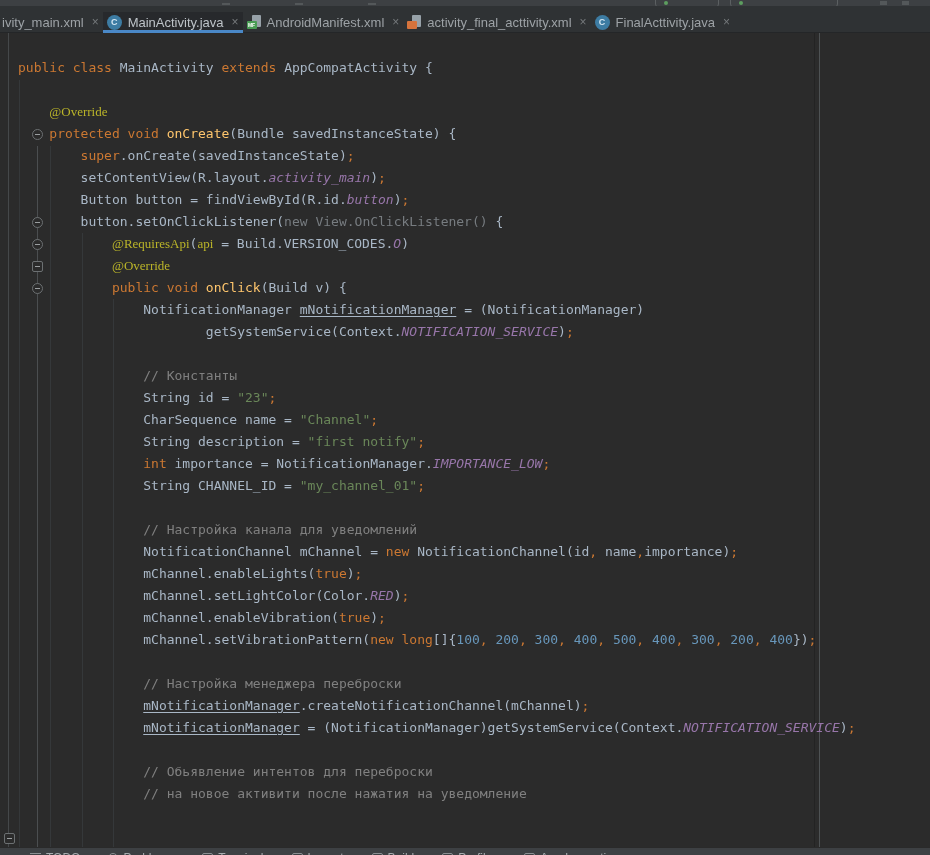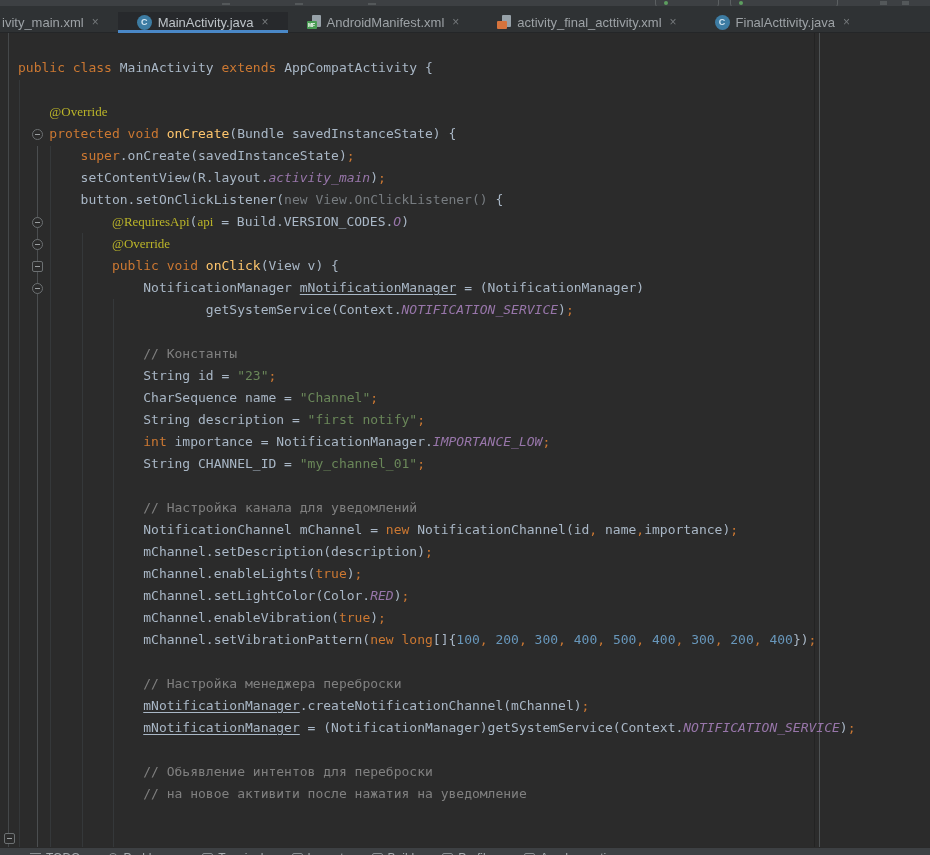--- a/index.html
+++ b/index.html
@@ -9,21 +9,21 @@
   
   .topstrip{position:absolute;top:0;left:0;width:930px;height:6px;background:var(--toolbar_bg);overflow:hidden;z-index:5;}
   .tbox{position:absolute;top:-6px;height:12px;border:1px solid #5c6062;border-radius:4px;}
   .tbox .gdot{position:absolute;left:8px;top:6px;width:4px;height:4px;border-radius:50%;background:#5d9e5f;}
   .tmark{position:absolute;bottom:1px;width:8px;height:2px;background:#54585a;}
   .tsq{position:absolute;top:1px;width:7px;height:4px;background:#54585a;}
 
   
   .tabbar{position:absolute;top:6px;left:0;width:930px;height:27px;background:var(--tabbar_bg);
           display:flex;align-items:stretch;z-index:4;border-bottom:1px solid #242628;box-sizing:border-box;}
-  .tab{display:flex;align-items:center;gap:6px;padding:0 19px;font-size:13px;color:var(--tab_text);
+  .tab{display:flex;align-items:center;gap:6px;padding:0 4px;font-size:13px;color:var(--tab_text);
        position:relative;white-space:nowrap;cursor:default;margin-top:6px;}
   .tab.first{padding-left:2px;}
   .tab.active{background:var(--tab_active_bg);color:var(--tab_text_active);}
   .tab.active::after{content:"";position:absolute;left:0;right:0;bottom:-1px;height:3px;background:var(--accent);}
   .tab .close{font-size:12px;color:#75797c;margin-left:2px;line-height:1;}
   .ico-java{width:15px;height:15px;border-radius:50%;background:#3d7ca3;color:#d3e6f2;font-size:9px;font-weight:bold;
             display:flex;align-items:center;justify-content:center;flex:0 0 auto;}
   .ico-file{width:14px;height:14px;position:relative;flex:0 0 auto;}
   .ico-file .body{position:absolute;right:0;top:0;width:9px;height:12px;background:#97a1a8;border-radius:1px;}
   .ico-file .tag{position:absolute;left:0;bottom:0;width:10px;height:8px;border-radius:1px;color:#fff;
@@ -134,37 +134,37 @@
     <div class="vline margin-dark"></div>
     <div class="vline margin-light"></div>
     <div class="code">
         <div class="cl"></div>
         <div class="cl"><span class="k">public class </span><span class="t">MainActivity </span><span class="k">extends </span><span class="t">AppCompatActivity {</span></div>
         <div class="cl"></div>
         <div class="cl"><span class="t">    </span><span class="a">@Override</span></div>
         <div class="cl"><span class="k">    protected void </span><span class="m">onCreate</span><span class="t">(Bundle savedInstanceState) {</span></div>
         <div class="cl"><span class="k">        super</span><span class="t">.onCreate(savedInstanceState)</span><span class="k">;</span></div>
         <div class="cl"><span class="t">        setContentView(R.layout.</span><span class="f">activity_main</span><span class="t">)</span><span class="k">;</span></div>
+        <div class="cl"><span class="t">        Button button = findViewById(R.id.</span><span class="f">button</span><span class="t">)</span><span class="k">;</span></div>
         <div class="cl"><span class="t">        button.setOnClickListener(</span><span class="d">new View.OnClickListener()</span><span class="t"> {</span></div>
         <div class="cl"><span class="t">            </span><span class="a">@RequiresApi</span><span class="t">(</span><span class="a">api</span><span class="t"> = Build.VERSION_CODES.</span><span class="f">O</span><span class="t">)</span></div>
         <div class="cl"><span class="t">            </span><span class="a">@Override</span></div>
-        <div class="cl"><span class="k">            public void </span><span class="m">onClick</span><span class="t">(View v) {</span></div>
+        <div class="cl"><span class="k">            public void </span><span class="m">onClick</span><span class="t">(Build v) {</span></div>
         <div class="cl"><span class="t">                NotificationManager </span><span class="u">mNotificationManager</span><span class="t"> = (NotificationManager)</span></div>
         <div class="cl"><span class="t">                        getSystemService(Context.</span><span class="f">NOTIFICATION_SERVICE</span><span class="t">)</span><span class="k">;</span></div>
         <div class="cl"></div>
         <div class="cl"><span class="t">                </span><span class="c">// Константы</span></div>
         <div class="cl"><span class="t">                String id = </span><span class="s">"23"</span><span class="k">;</span></div>
         <div class="cl"><span class="t">                CharSequence name = </span><span class="s">"Channel"</span><span class="k">;</span></div>
         <div class="cl"><span class="t">                String description = </span><span class="s">"first notify"</span><span class="k">;</span></div>
         <div class="cl"><span class="k">                int </span><span class="t">importance = NotificationManager.</span><span class="f">IMPORTANCE_LOW</span><span class="k">;</span></div>
         <div class="cl"><span class="t">                String CHANNEL_ID = </span><span class="s">"my_channel_01"</span><span class="k">;</span></div>
         <div class="cl"></div>
         <div class="cl"><span class="t">                </span><span class="c">// Настройка канала для уведомлений</span></div>
         <div class="cl"><span class="t">                NotificationChannel mChannel = </span><span class="k">new</span><span class="t"> NotificationChannel(id</span><span class="k">, </span><span class="t">name</span><span class="k">,</span><span class="t">importance)</span><span class="k">;</span></div>
-        <div class="cl"><span class="t">                mChannel.setDescription(description)</span><span class="k">;</span></div>
         <div class="cl"><span class="t">                mChannel.enableLights(</span><span class="k">true</span><span class="t">)</span><span class="k">;</span></div>
         <div class="cl"><span class="t">                mChannel.setLightColor(Color.</span><span class="f">RED</span><span class="t">)</span><span class="k">;</span></div>
         <div class="cl"><span class="t">                mChannel.enableVibration(</span><span class="k">true</span><span class="t">)</span><span class="k">;</span></div>
         <div class="cl"><span class="t">                mChannel.setVibrationPattern(</span><span class="k">new</span><span class="t"> </span><span class="k">long</span><span class="t">[]{</span><span class="n">100</span><span class="k">, </span><span class="n">200</span><span class="k">, </span><span class="n">300</span><span class="k">, </span><span class="n">400</span><span class="k">, </span><span class="n">500</span><span class="k">, </span><span class="n">400</span><span class="k">, </span><span class="n">300</span><span class="k">, </span><span class="n">200</span><span class="k">, </span><span class="n">400</span><span class="t">})</span><span class="k">;</span></div>
         <div class="cl"></div>
         <div class="cl"><span class="t">                </span><span class="c">// Настройка менеджера переброски</span></div>
         <div class="cl"><span class="t">                </span><span class="u">mNotificationManager</span><span class="t">.createNotificationChannel(mChannel)</span><span class="k">;</span></div>
         <div class="cl"><span class="t">                </span><span class="u">mNotificationManager</span><span class="t"> = (NotificationManager)getSystemService(Context.</span><span class="f">NOTIFICATION_SERVICE</span><span class="t">)</span><span class="k">;</span></div>
         <div class="cl"></div>
         <div class="cl"><span class="t">                </span><span class="c">// Обьявление интентов для переброски</span></div>

